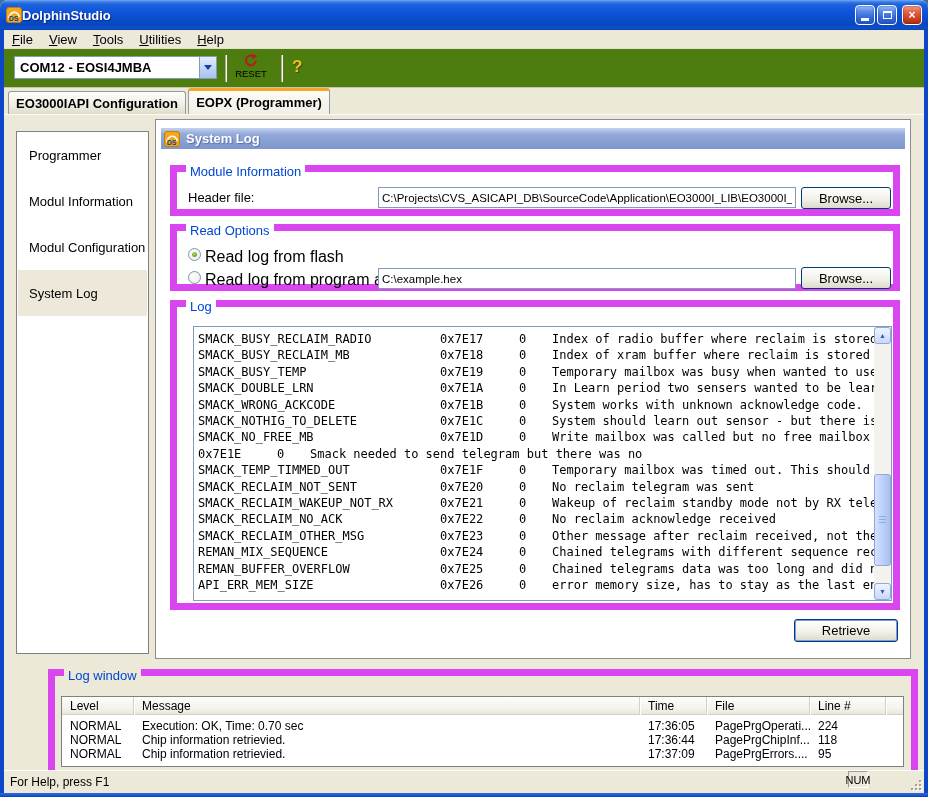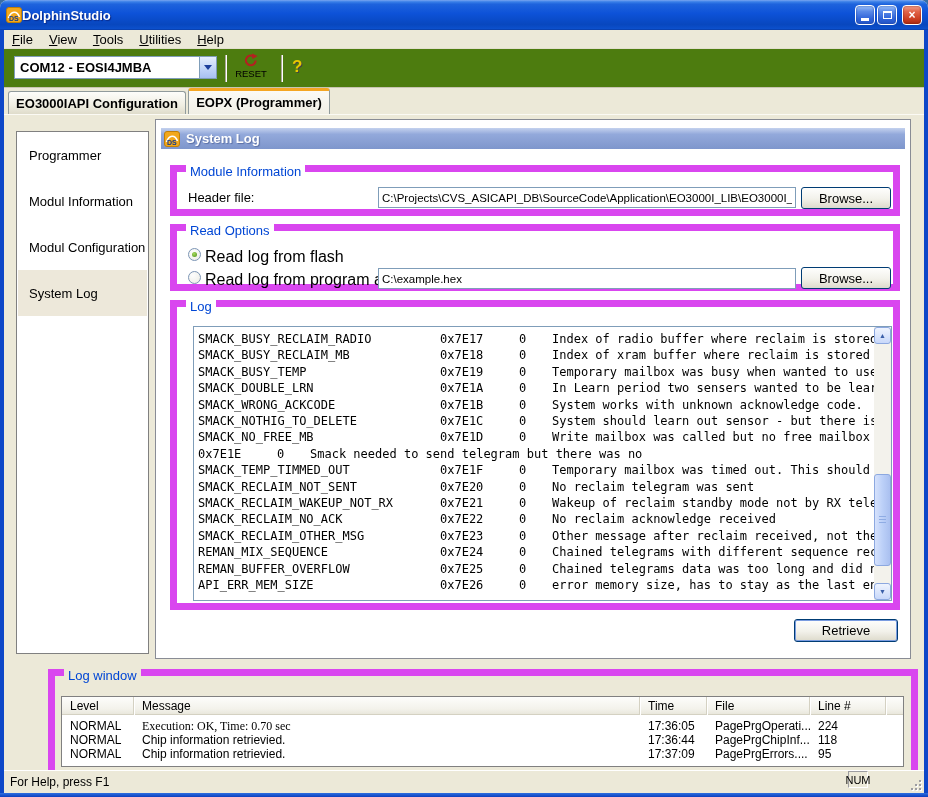--- a/index.html
+++ b/index.html
@@ -322,21 +322,21 @@
       <div class="lw-table">
         <div class="lw-head">
             <div class="lw-hcell" style="width: 72px;">Level</div>
             <div class="lw-hcell" style="width: 506px;">Message</div>
             <div class="lw-hcell" style="width: 67px;">Time</div>
             <div class="lw-hcell" style="width: 103px;">File</div>
             <div class="lw-hcell" style="width: 76px;">Line #</div>
           </div>
       <div class="lw-row" style="top: 22px;">
             <div class="lw-cell" style="width: 72px;">NORMAL</div>
-            <div class="lw-cell" style="width: 506px; font-family: Liberation Serif, serif;">Execution: OK, Time: 0.70 sec</div>
+            <div class="lw-cell" style="width: 506px;">Execution: OK, Time: 0.70 sec</div>
             <div class="lw-cell" style="width: 67px;">17:36:05</div>
             <div class="lw-cell" style="width: 103px;">PagePrgOperati...</div>
             <div class="lw-cell" style="width: 76px;">224</div>
           </div>
           <div class="lw-row" style="top: 36px;">
             <div class="lw-cell" style="width: 72px;">NORMAL</div>
             <div class="lw-cell" style="width: 506px;">Chip information retrievied.</div>
             <div class="lw-cell" style="width: 67px;">17:36:44</div>
             <div class="lw-cell" style="width: 103px;">PagePrgChipInf...</div>
             <div class="lw-cell" style="width: 76px;">118</div>

